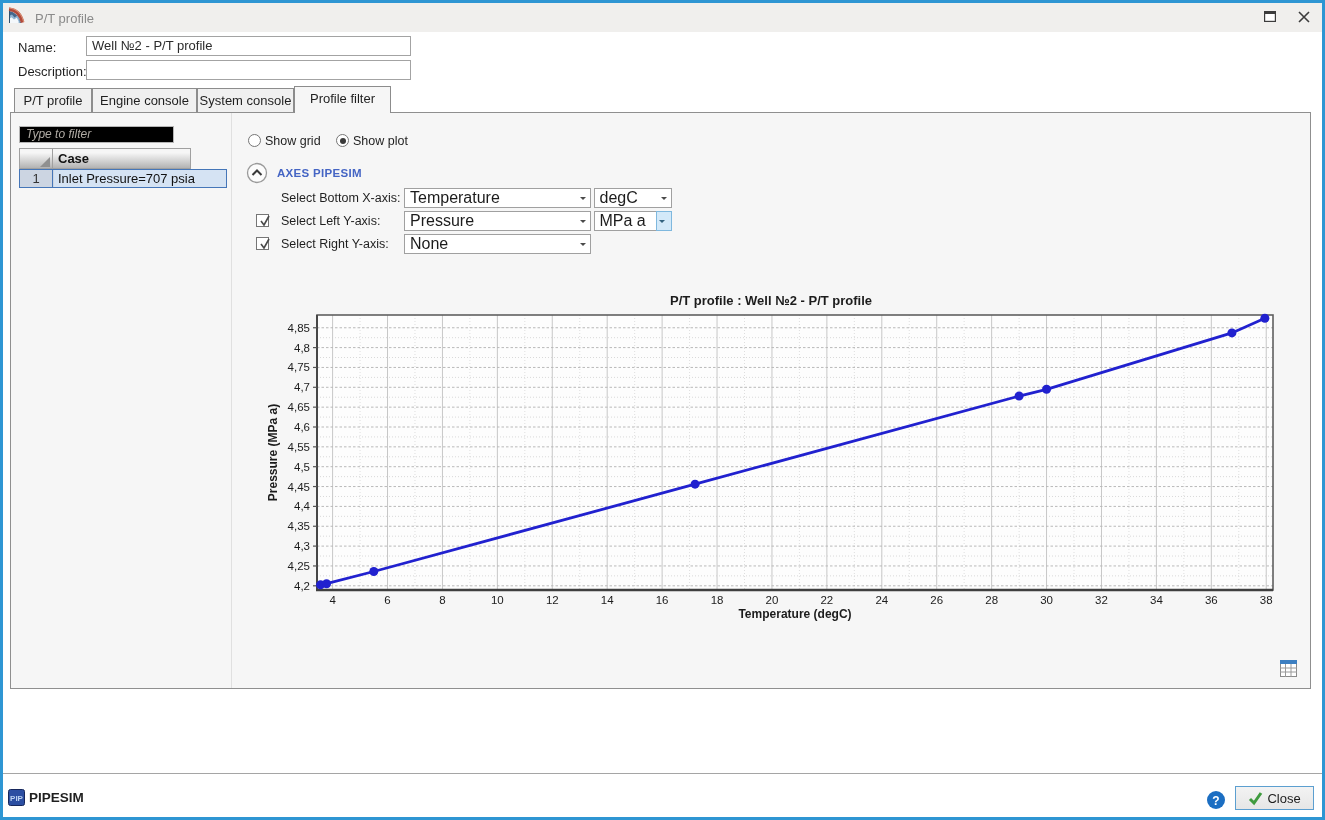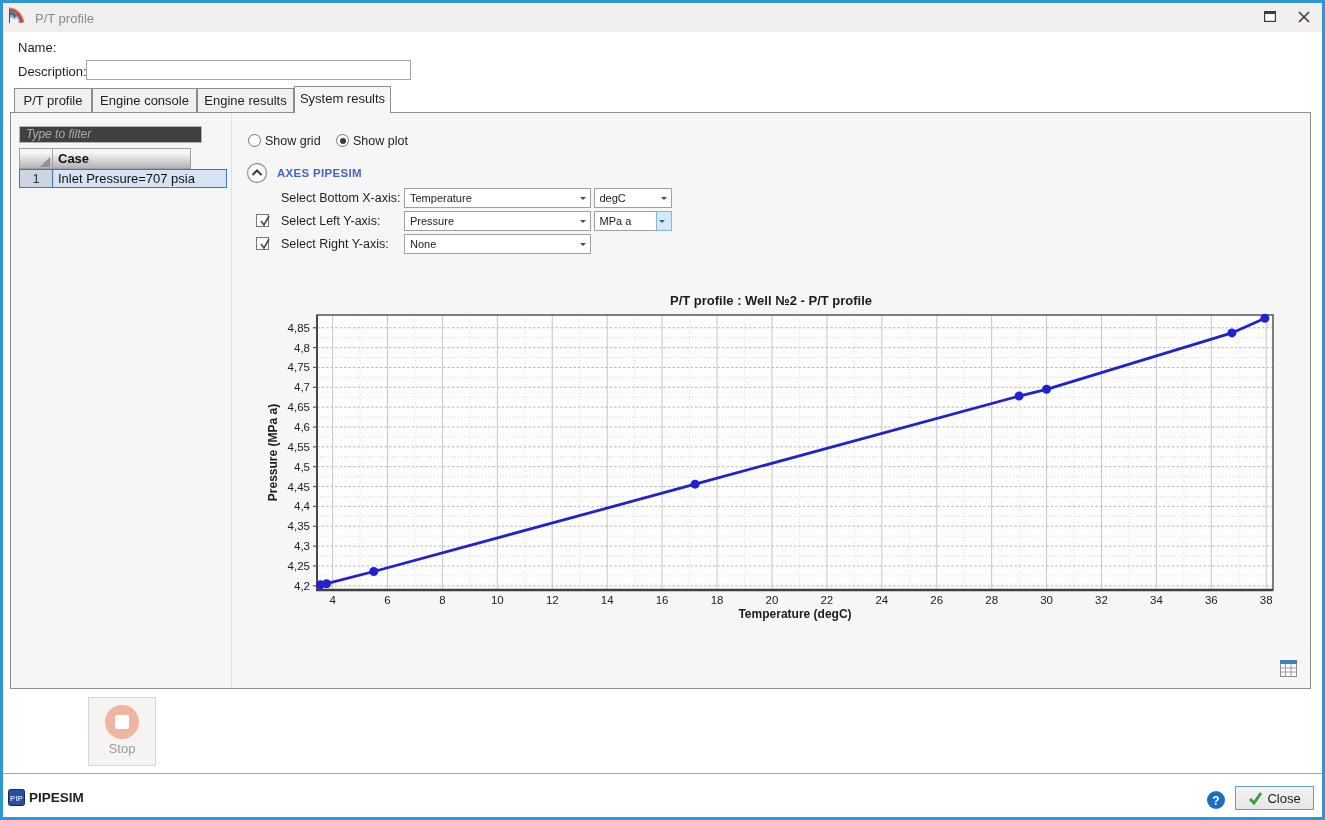--- a/index.html
+++ b/index.html
@@ -9,34 +9,34 @@
   .titlebar { position:absolute; left:0; top:0; width:1319px; height:29px; background:#f0efed; }
   .title-txt { position:absolute; left:32px; top:8px; font-size:13px; color:#8a8a8a; }
   .lbl { position:absolute; font-size:13px; color:#1f1f1f; }
   .inp { position:absolute; background:#fff; border:1px solid #a3a3a3; font-size:13px; color:#2b2b2b; }
   
   .tab { position:absolute; top:85px; height:24px; background:#f0f0f0; border:1px solid #8c8c8c; border-bottom:none; font-size:13px; color:#1f1f1f; text-align:center; line-height:23px; }
   .tab.sel { top:83px; height:27px; background:#f6f6f6; z-index:5; }
   .panel { position:absolute; left:7px; top:109px; width:1301px; height:577px; background:#f6f6f6; border:1px solid #8f8f8f; }
   .divider { position:absolute; left:228px; top:110px; width:1px; height:575px; background:#e0e0e0; }
   
-  .filter { position:absolute; left:16px; top:123px; width:183px; height:17px; border:1px solid #b5b5b5; background:#404040; font-size:12px; font-style:italic; color:#b0aba4; padding-left:6px; line-height:15px; }
+  .filter { position:absolute; left:16px; top:123px; width:155px; height:17px; border:1px solid #b5b5b5; background:#000000; font-size:12px; font-style:italic; color:#b0aba4; padding-left:6px; line-height:15px; }
   .thead { position:absolute; left:16px; top:145px; width:172px; height:21px; background:linear-gradient(#f6f6f6 20%,#d9d9d9 55%,#b3b3b3); border:1px solid #a0a0a0; }
   .thead .corner { position:absolute; left:0; top:0; width:33px; height:100%; border-right:1px solid #a0a0a0; }
   .thead .tri { position:absolute; left:20px; top:8px; width:0; height:0; border-left:10px solid transparent; border-bottom:10px solid #909090; }
   .thead .cap { position:absolute; left:38px; top:2px; font-size:13px; color:#111; font-weight:bold; }
   .trow { position:absolute; left:16px; top:166px; width:208px; height:19px; border:1px solid #4576b8; background:#ccd5e2; }
   .trow .c1 { position:absolute; left:0; top:0; width:33px; height:100%; color:#333; font-size:13px; text-align:center; line-height:17px; border-right:1px solid #4576b8; }
   .trow .c2 { position:absolute; left:34px; top:0; right:0; height:100%; background:#d5e3f3; color:#111; font-size:13px; line-height:17px; padding-left:4px; }
   
   .radio { position:absolute; width:13px; height:13px; border:1px solid #767676; border-radius:50%; background:#fff; }
   .radio.sel::after { content:""; position:absolute; left:2.5px; top:2.5px; width:6px; height:6px; border-radius:50%; background:#3a3a3a; }
   .check { position:absolute; width:13px; height:13px; border:1px solid #767676; background:#fff; }
   .check svg { position:absolute; left:0px; top:-2px; }
-  .ddl { position:absolute; height:20px; background:#fff; border:1px solid #a0a0a0; font-size:11px; color:#1c1c1c; line-height:18px; padding-left:5px; }
+  .ddl { position:absolute; height:20px; background:#fff; border:1px solid #a0a0a0; font-size:16px; color:#1c1c1c; line-height:18px; padding-left:5px; }
   .ddl .arr { position:absolute; right:4px; top:8px; width:0; height:0; border-left:3px solid transparent; border-right:3px solid transparent; border-top:3.6px solid #4a4a4a; }
   .secttl { position:absolute; font-size:11.5px; font-weight:bold; color:#4565c4; letter-spacing:0.3px; }
   
   .bigbtn { position:absolute; top:694px; width:68px; height:69px; font-size:13px; text-align:center; }
   
   .footline { position:absolute; left:0px; top:770px; width:1319px; height:1px; background:#a5a5a5; }
   .closebtn { position:absolute; left:1232px; top:783px; width:79px; height:24px; border:1px solid #5c9fd0; background:linear-gradient(#f3f3f3,#e6e6e6); font-size:13px; color:#1c1c1c; }
 </style>
 </head>
 <body>
@@ -54,27 +54,28 @@
     <svg class="abs" style="left:1261px;top:8px" width="12" height="11" viewBox="0 0 12 11">
       <rect x="0.5" y="0.5" width="11" height="10" fill="#fff" stroke="#3c3c3c" stroke-width="1.4"></rect>
       <rect x="0" y="0" width="12" height="3" fill="#3c3c3c"></rect>
     </svg>
     <svg class="abs" style="left:1295px;top:8px" width="12" height="12" viewBox="0 0 12 12">
       <path d="M1 1 L11 11 M11 1 L1 11" stroke="#3c3c3c" stroke-width="1.6"></path>
     </svg>
   </div>
 
   <div class="lbl" style="left:15px;top:37px;">Name:</div>
+  <div class="inp" style="left:83px;top:33px;width:325px;height:20px;line-height:18px;padding-left:5px;">Well №2 - P/T profile</div>
   <div class="lbl" style="left:15px;top:61px;">Description:</div>
   <div class="inp" style="left:83px;top:57px;width:325px;height:20px;"></div>
 
   <div class="tab" style="left:11px;width:78px;">P/T profile</div>
   <div class="tab" style="left:89px;width:105px;">Engine console</div>
-  <div class="tab" style="left:194px;width:97px;">Engine results</div>
-  <div class="tab sel" style="left:291px;width:97px;">System results</div>
+  <div class="tab" style="left:194px;width:97px;">System console</div>
+  <div class="tab sel" style="left:291px;width:97px;">Profile filter</div>
   <div class="panel"></div>
   <div class="divider"></div>
 
   <div class="filter">Type to filter</div>
   <div class="thead">
       <div class="corner">
         <div class="tri"></div>
       </div>
       <div class="cap">Case</div>
     </div>
@@ -244,27 +245,20 @@
   <circle cx="1231.91" cy="332.91" r="4.5" fill="#2121cf"></circle>
   <circle cx="1264.87" cy="318.22" r="4.5" fill="#2121cf"></circle>
   </svg>
 
   <svg class="abs" style="left:1277px;top:657px" width="17" height="17" viewBox="0 0 17 17">
     <rect x="0.5" y="0.5" width="16" height="16" fill="#fff" stroke="#8a8a8a"></rect>
     <rect x="0" y="0" width="17" height="4" fill="#3d7fc1"></rect>
     <path d="M0 8 H17 M0 12 H17 M5.5 4 V17 M11 4 V17" stroke="#9a9a9a" stroke-width="1"></path>
   </svg>
 
-  <div class="bigbtn" style="left:85px;background:#f5f4f3;border:1px solid #d8d5d2;">
-    <svg style="margin-top:6px" width="36" height="36" viewBox="0 0 36 36">
-      <circle cx="18" cy="18" r="17" fill="#f0b4a2"></circle>
-      <rect x="11" y="11" width="14" height="14" rx="2" fill="#fff"></rect>
-    </svg>
-    <div style="margin-top:-2px;color:#9a9a9a;">Stop</div>
-  </div>
 
   <div class="footline"></div>
   <svg class="abs" style="left:5px;top:786px" width="17" height="17" viewBox="0 0 17 17">
     <rect x="0.5" y="0.5" width="16" height="16" rx="2" fill="#2b4ea2" stroke="#16275c"></rect>
     <text x="8.5" y="12" font-size="8" font-weight="bold" fill="#bcd2f2" text-anchor="middle" font-family="Liberation Sans">PIP</text>
   </svg>
   <div class="lbl" style="left:26px;top:787px;font-weight:bold;font-size:13.5px;">PIPESIM</div>
 
   <svg class="abs" style="left:1204px;top:788px" width="18" height="18" viewBox="0 0 18 18">
     <circle cx="9" cy="9" r="9" fill="#1b6ec2"></circle>

